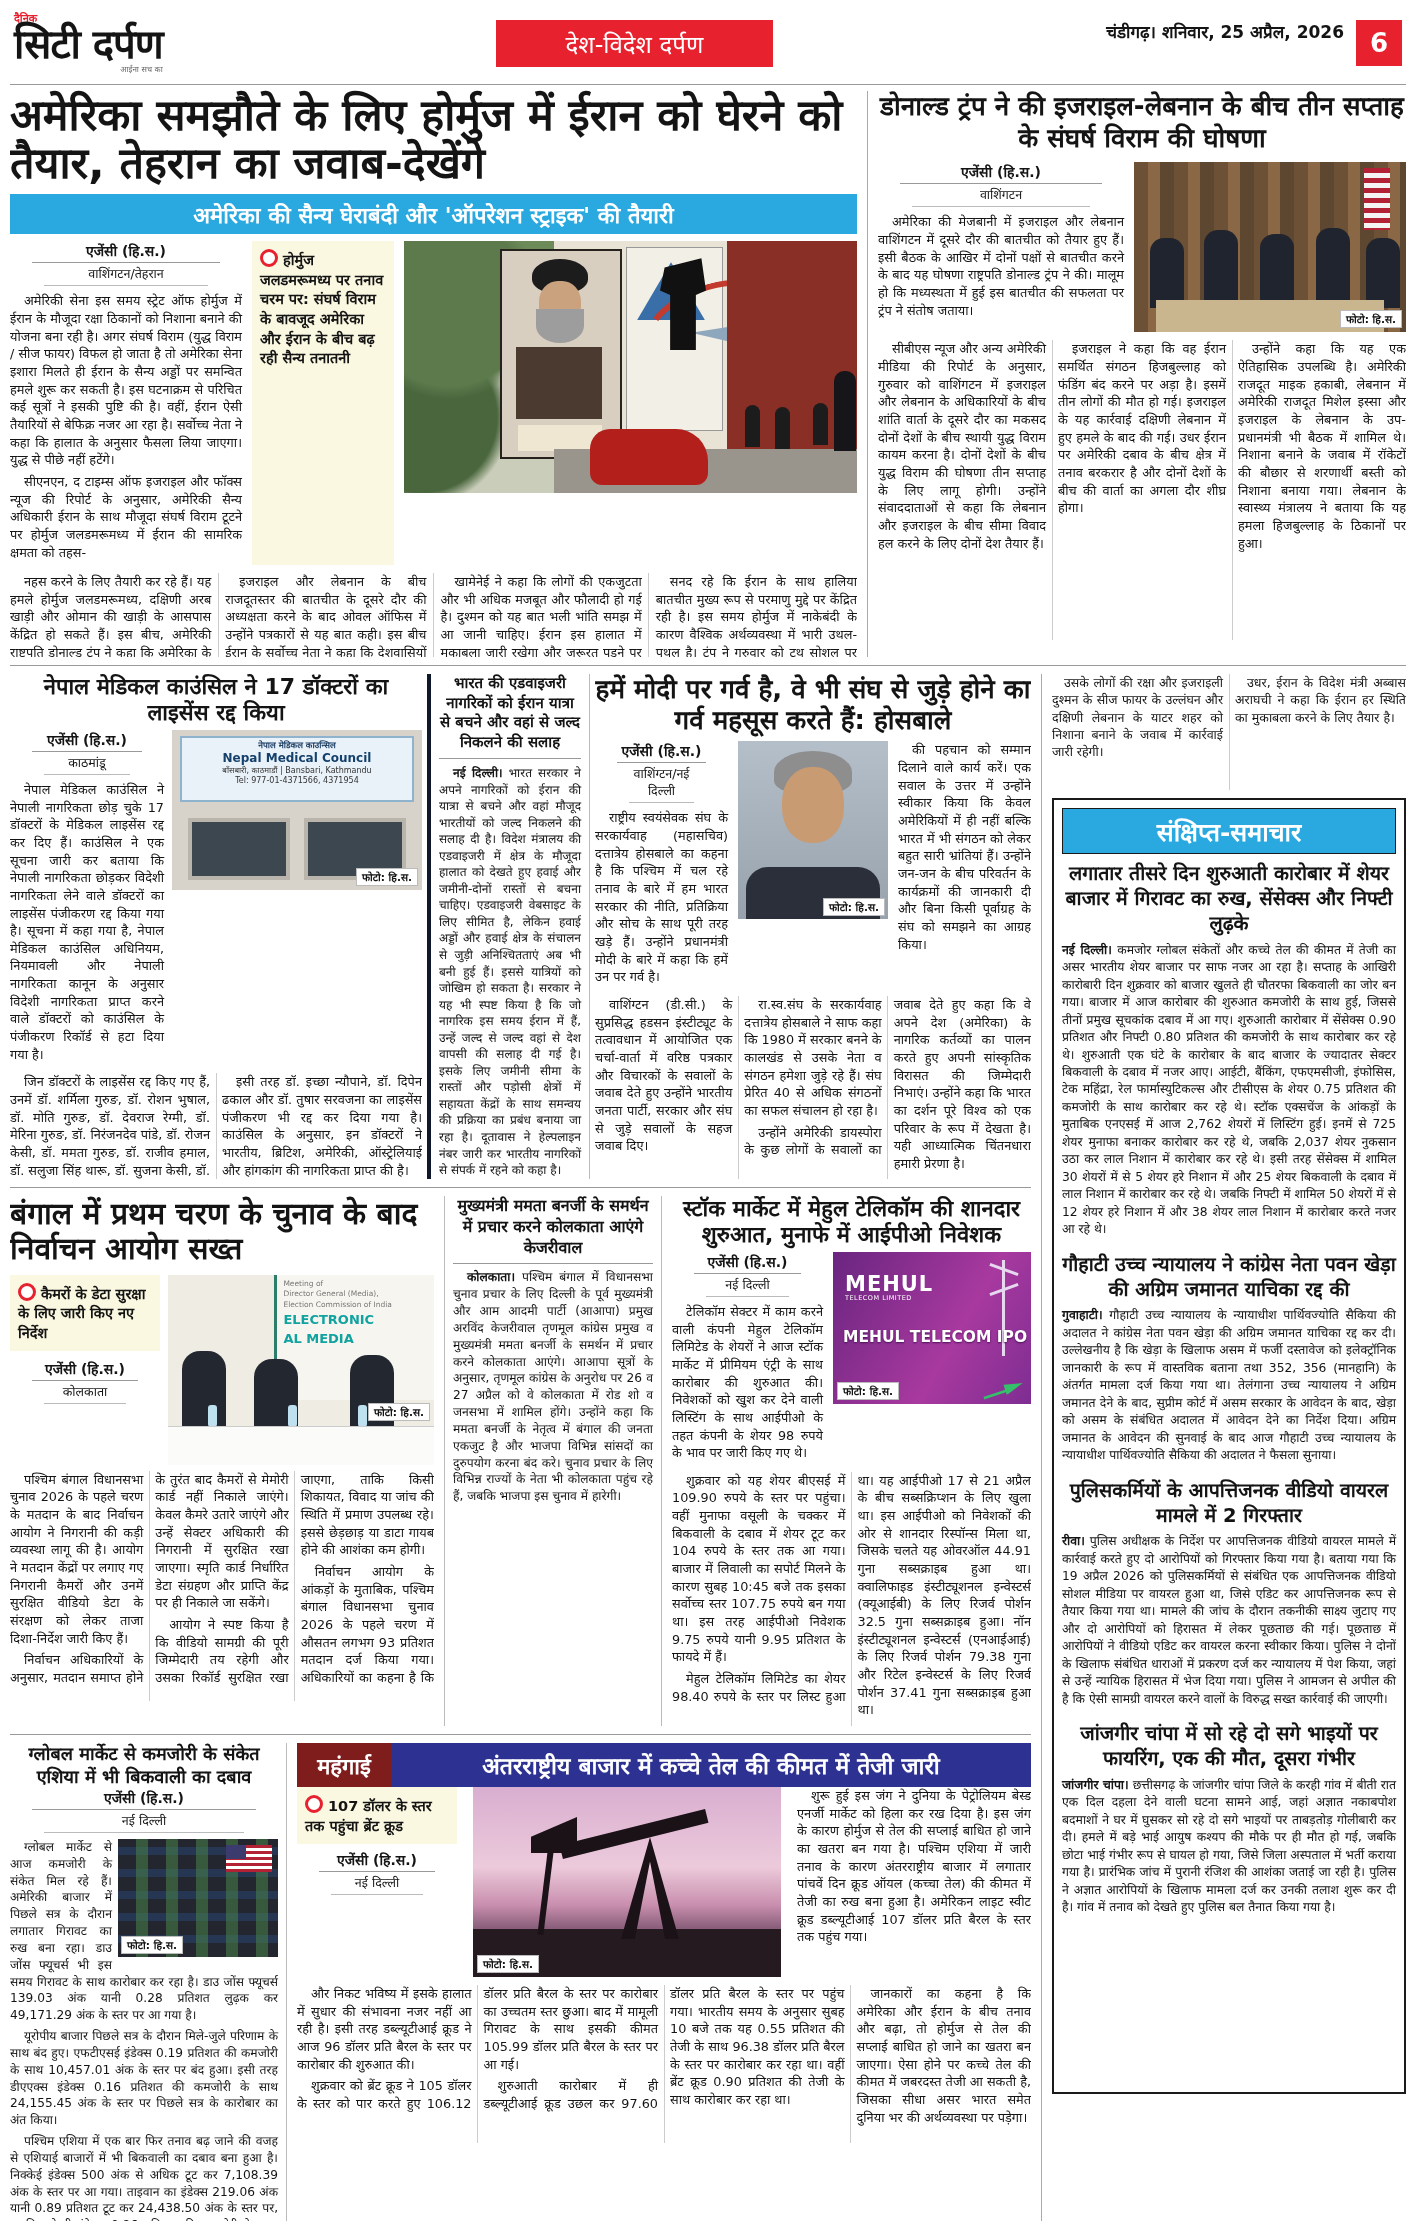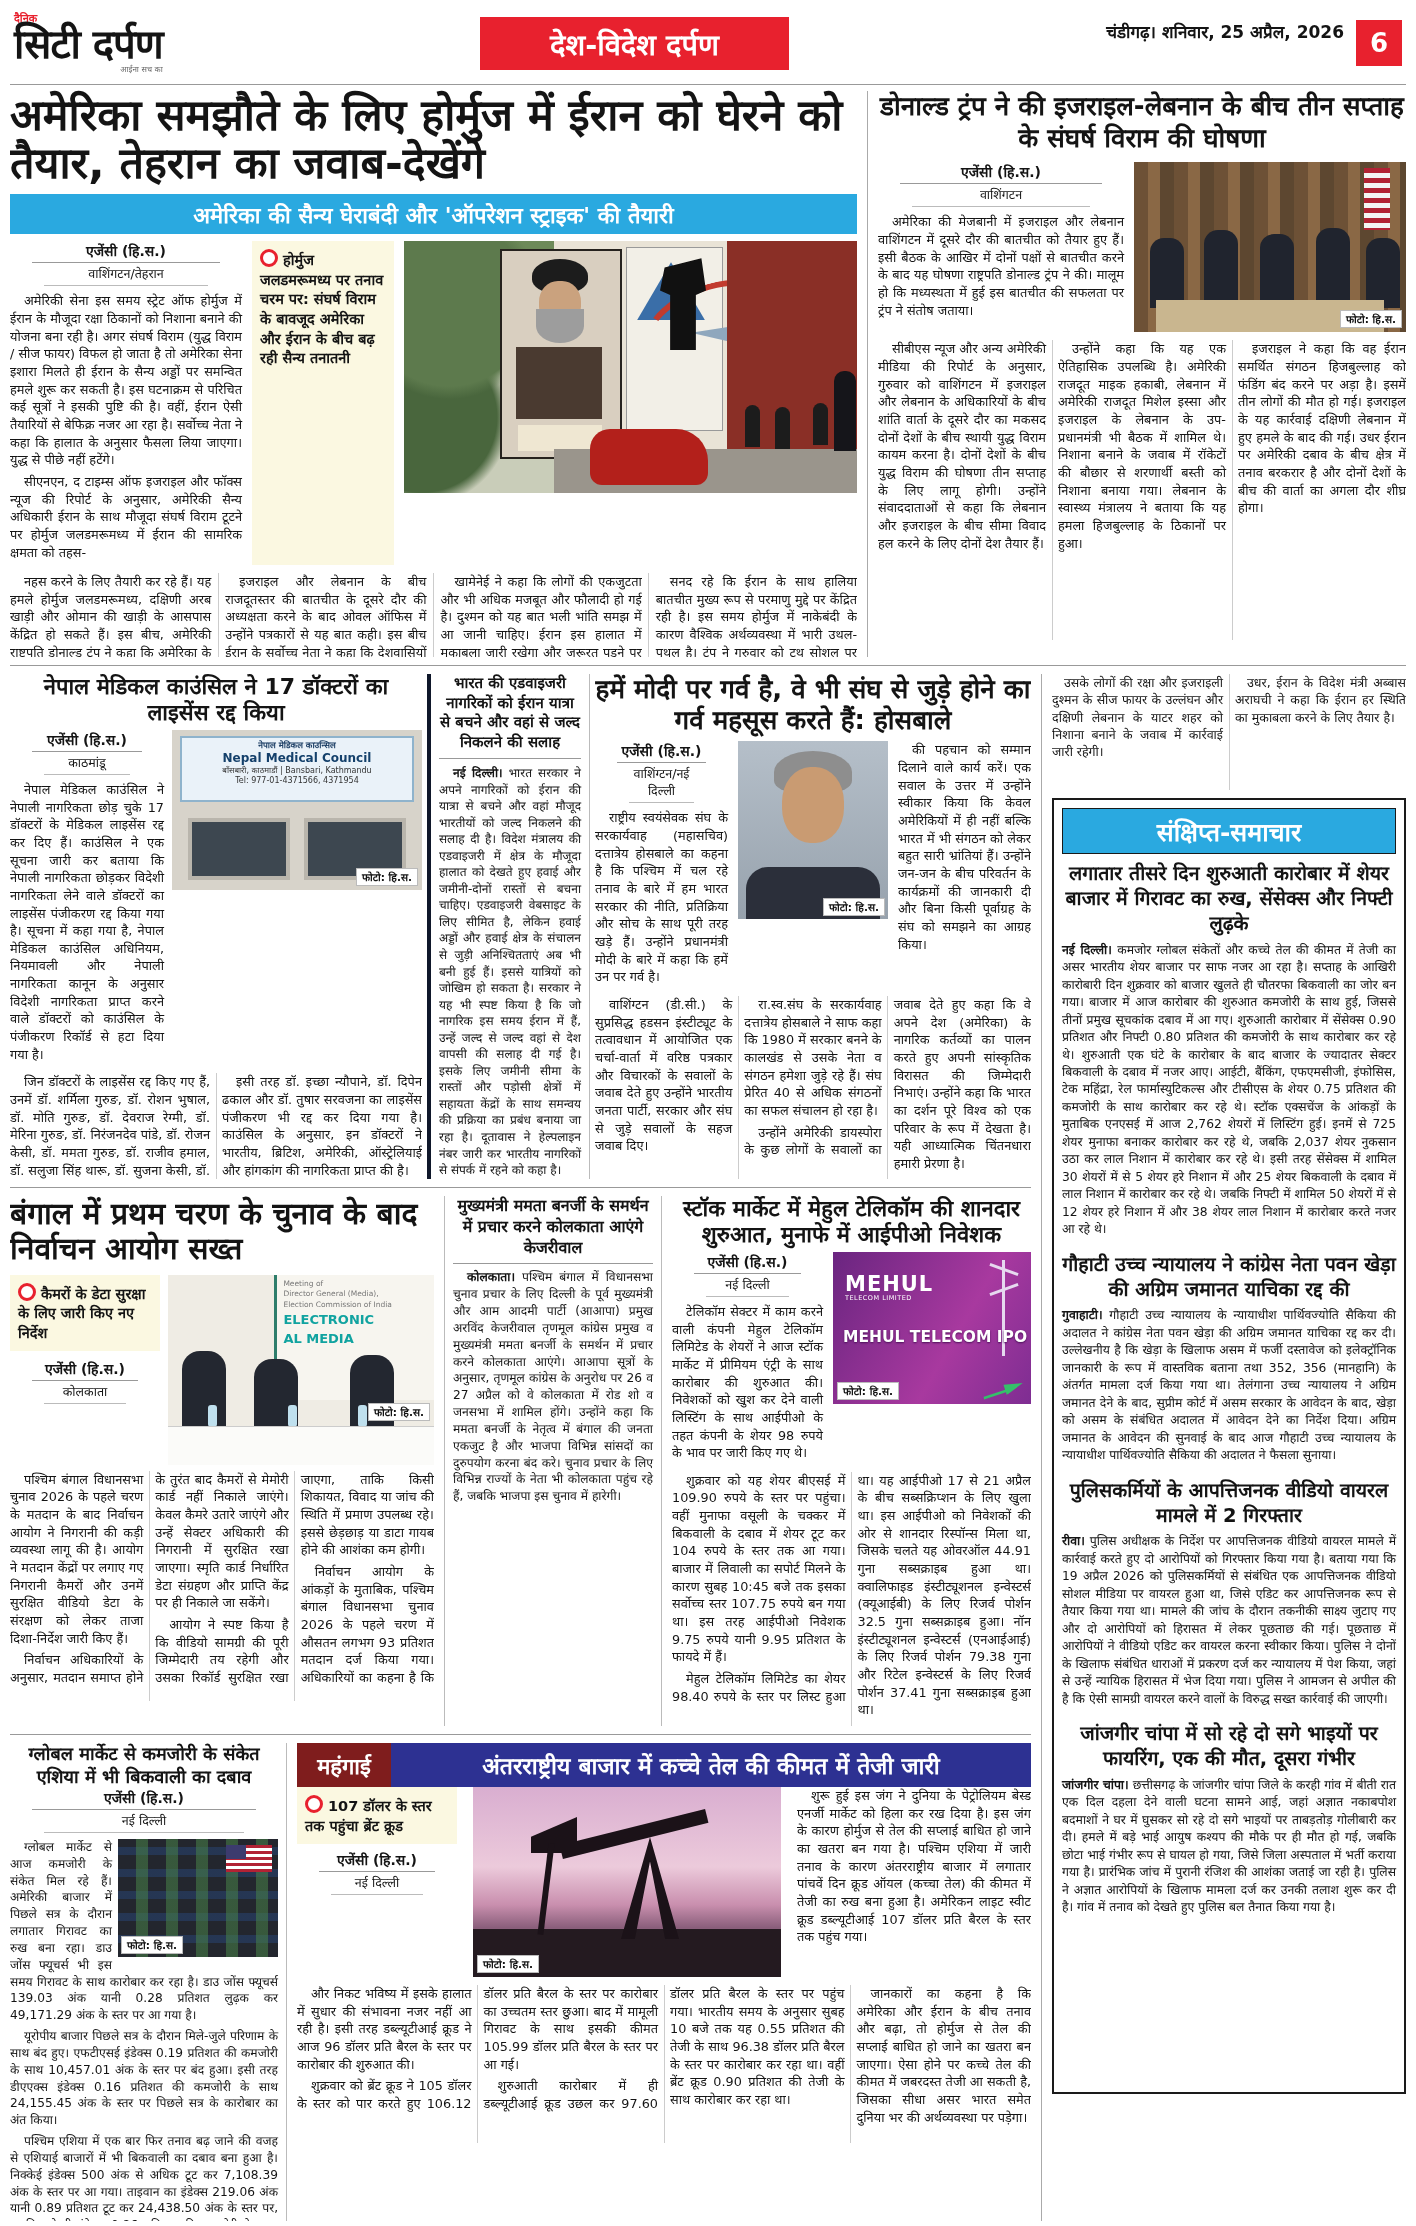--- a/index.html
+++ b/index.html
@@ -5,21 +5,21 @@
   html,body{margin:0;padding:0;background:#e8e8e8}
   .page{width:1416px;height:2226px;margin:0 auto;background:#fff;color:#141414;
         font-family:"DejaVu Sans",sans-serif;box-sizing:border-box;padding:6px 10px 0;
         overflow:hidden;position:relative}
   
   .header{display:flex;align-items:center;justify-content:space-between;height:74px;border-bottom:1px solid #999;padding:0 4px 4px}
   .masthead{line-height:1}
   .m-pre{color:#e8212e;font-size:11px;font-weight:bold}
   .m-title{font-size:40px;font-weight:bold;letter-spacing:-1px}
   .m-tag{font-size:8px;color:#666;text-align:right;margin-top:2px}
-  .section-banner{background:#e8212e;color:#fff;font-weight:bold;font-size:29px;padding:7px 70px}
+  .section-banner{background:#e8212e;color:#fff;font-weight:normal;font-size:24px;padding:7px 70px}
   .date-wrap{display:flex;gap:12px}
   .date-text{font-weight:bold;font-size:17px}
   .page-num{background:#e8212e;color:#fff;font-weight:bold;font-size:26px;width:46px;height:46px;display:flex;align-items:center;justify-content:center}
   
   .byline{font-weight:bold;text-align:center;font-size:14px;border-bottom:1px solid #999;margin:0 22px;padding-bottom:2px}
   .dateline{text-align:center;font-size:12.5px;border-bottom:1px solid #bbb;margin:0 34px;padding:2px 0 3px;margin-bottom:6px}
   .bodytext{font-size:12.8px;line-height:1.38;text-align:justify}
   .bodytext p{margin:0 0 4px;text-indent:14px}
   .dl{font-weight:bold}
   .hbox{background:#fbf8e1;padding:8px;box-sizing:border-box;font-weight:bold;font-size:14.5px;line-height:1.35}
@@ -258,22 +258,22 @@
           <div class="pt-fig" style="left:70px;height:78px"></div>
           <div class="pt-fig" style="left:126px;height:74px"></div>
           <div class="pt-fig" style="left:182px;height:80px"></div>
           <div class="pt-fig" style="left:232px"></div>
           <div class="pt-table"></div>
           <div class="pcap" style="right:4px;bottom:4px">फोटो: हि.स.</div>
         </div>
       </div>
       <div class="trump-more bodytext">
         <p>सीबीएस न्यूज और अन्य अमेरिकी मीडिया की रिपोर्ट के अनुसार, गुरुवार को वाशिंगटन में इजराइल और लेबनान के अधिकारियों के बीच शांति वार्ता के दूसरे दौर का मकसद दोनों देशों के बीच स्थायी युद्ध विराम कायम करना है। दोनों देशों के बीच युद्ध विराम की घोषणा तीन सप्ताह के लिए लागू होगी। उन्होंने संवाददाताओं से कहा कि लेबनान और इजराइल के बीच सीमा विवाद हल करने के लिए दोनों देश तैयार हैं।</p>
+        <p>इजराइल ने कहा कि वह ईरान समर्थित संगठन हिजबुल्लाह को फंडिंग बंद करने पर अड़ा है। इसमें तीन लोगों की मौत हो गई। इजराइल के यह कार्रवाई दक्षिणी लेबनान में हुए हमले के बाद की गई। उधर ईरान पर अमेरिकी दबाव के बीच क्षेत्र में तनाव बरकरार है और दोनों देशों के बीच की वार्ता का अगला दौर शीघ्र होगा।</p>
         <p>उन्होंने कहा कि यह एक ऐतिहासिक उपलब्धि है। अमेरिकी राजदूत माइक हकाबी, लेबनान में अमेरिकी राजदूत मिशेल इस्सा और इजराइल के लेबनान के उप-प्रधानमंत्री भी बैठक में शामिल थे। निशाना बनाने के जवाब में रॉकेटों की बौछार से शरणार्थी बस्ती को निशाना बनाया गया। लेबनान के स्वास्थ्य मंत्रालय ने बताया कि यह हमला हिजबुल्लाह के ठिकानों पर हुआ।</p>
-        <p>इजराइल ने कहा कि वह ईरान समर्थित संगठन हिजबुल्लाह को फंडिंग बंद करने पर अड़ा है। इसमें तीन लोगों की मौत हो गई। इजराइल के यह कार्रवाई दक्षिणी लेबनान में हुए हमले के बाद की गई। उधर ईरान पर अमेरिकी दबाव के बीच क्षेत्र में तनाव बरकरार है और दोनों देशों के बीच की वार्ता का अगला दौर शीघ्र होगा।</p>
       </div>
     </div>
   </div>
 
   <div class="lower">
 
     <div class="main-left">
 
       <div class="band-mid">
 

